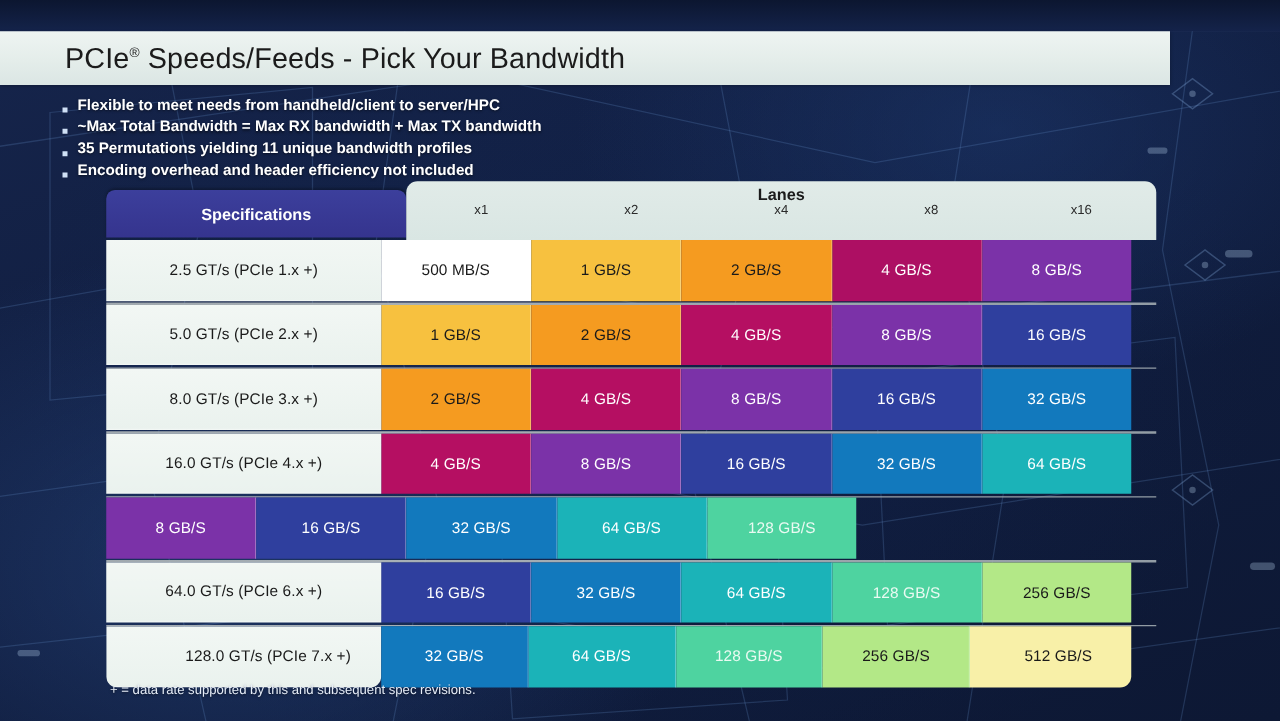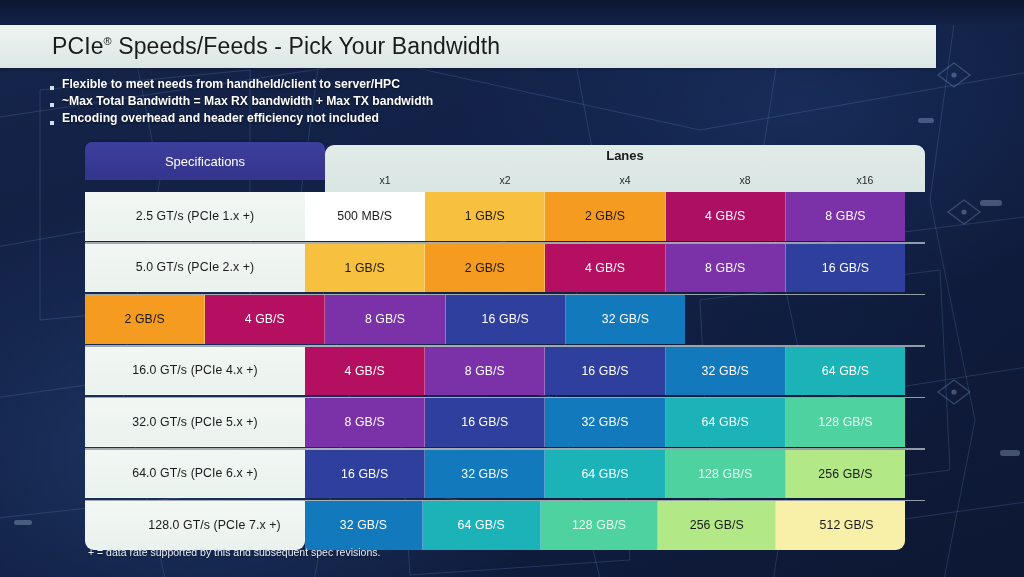--- a/index.html
+++ b/index.html
@@ -47,38 +47,38 @@
   #bullets .bullet-mark {
     width:4px; height:4px; background:#cfe0f5; margin:5px 8px 0 0; flex:none;
   }
 
   
   #table-wrap { position:absolute; left:85px; top:145px; z-index:3;
                 width:840px; }
 
   .thead { display:flex; align-items:flex-end; height:47px; }
   .spec-head {
-    width:240px; height:38px; margin-bottom:12px;
+    width:240px; height:38px; margin-bottom:2px;
     background:linear-gradient(180deg,#3c3f9c 0%,#35348e 100%);
     border-radius:7px 7px 0 0;
     display:flex; align-items:center; justify-content:center;
-    color:#fff; font-size:13px; font-weight:normal;
+    color:#fff; font-size:13px; font-weight:bold;
     box-shadow:0 -1px 2px rgba(0,0,0,.25);
   }
   .lanes-head {
     width:600px; height:47px;
     background:linear-gradient(180deg,#e1ebe8 0%,#d9e6e3 100%);
     border-radius:9px 9px 0 0;
     position:relative;
   }
   .lanes-title {
     position:absolute; left:0; right:0; top:3px;
     text-align:center; font-size:13px; font-weight:bold; color:#1b1b1b;
   }
-  .lane-cols { position:absolute; left:0; right:0; bottom:6px; display:flex; }
+  .lane-cols { position:absolute; left:0; right:0; bottom:18px; display:flex; }
   .lane-col { flex:1; text-align:center; font-size:10.5px; color:#2a2a2a; }
 
   .tbody { }
   .trow { display:flex; height:48.5px; margin-bottom:1.5px; }
   .trow:last-child { margin-bottom:0; }
   .spec-cell {
     width:220px;
     background:linear-gradient(180deg,#f2f7f4 0%,#eaf2ee 100%);
     display:flex; align-items:center; justify-content:center;
     font-size:12.3px; color:#1a1a1a; letter-spacing:.1px;
@@ -167,20 +167,24 @@
   <div class="b">
       <span class="bullet-mark"></span>
       <span>Flexible to meet needs from handheld/client to server/HPC</span>
     </div>
   <div class="b">
       <span class="bullet-mark"></span>
       <span>~Max Total Bandwidth = Max RX bandwidth + Max TX bandwidth</span>
     </div>
   <div class="b">
       <span class="bullet-mark"></span>
+      <span>35 Permutations yielding 11 unique bandwidth profiles</span>
+    </div>
+  <div class="b">
+      <span class="bullet-mark"></span>
       <span>Encoding overhead and header efficiency not included</span>
     </div>
 </div>
 
 <div id="table-wrap">
   <div class="thead">
     <div class="spec-head">Specifications</div>
     <div class="lanes-head">
       <div class="lanes-title">Lanes</div>
       <div class="lane-cols">
@@ -209,20 +213,21 @@
         <div class="cells">
           <div class="cell" style="background: rgb(247, 193, 63); color: rgb(26, 26, 26);">1 GB/S</div>
           <div class="cell" style="background: rgb(245, 155, 32); color: rgb(26, 26, 26);">2 GB/S</div>
           <div class="cell" style="background: rgb(181, 15, 98); color: rgb(255, 255, 255);">4 GB/S</div>
           <div class="cell" style="background: rgb(123, 50, 168); color: rgb(255, 255, 255);">8 GB/S</div>
           <div class="cell" style="background: rgb(47, 63, 158); color: rgb(255, 255, 255);">16 GB/S</div>
         </div>
       </div>
       <div class="sep"></div>
       <div class="trow">
+        <div class="spec-cell">8.0 GT/s (PCIe 3.x +)</div>
         <div class="cells">
           <div class="cell" style="background: rgb(245, 155, 32); color: rgb(26, 26, 26);">2 GB/S</div>
           <div class="cell" style="background: rgb(181, 15, 98); color: rgb(255, 255, 255);">4 GB/S</div>
           <div class="cell" style="background: rgb(123, 50, 168); color: rgb(255, 255, 255);">8 GB/S</div>
           <div class="cell" style="background: rgb(47, 63, 158); color: rgb(255, 255, 255);">16 GB/S</div>
           <div class="cell" style="background: rgb(18, 121, 189); color: rgb(255, 255, 255);">32 GB/S</div>
         </div>
       </div>
       <div class="sep"></div>
       <div class="trow">
@@ -230,21 +235,20 @@
         <div class="cells">
           <div class="cell" style="background: rgb(181, 15, 98); color: rgb(255, 255, 255);">4 GB/S</div>
           <div class="cell" style="background: rgb(123, 50, 168); color: rgb(255, 255, 255);">8 GB/S</div>
           <div class="cell" style="background: rgb(47, 63, 158); color: rgb(255, 255, 255);">16 GB/S</div>
           <div class="cell" style="background: rgb(18, 121, 189); color: rgb(255, 255, 255);">32 GB/S</div>
           <div class="cell" style="background: rgb(27, 179, 184); color: rgb(255, 255, 255);">64 GB/S</div>
         </div>
       </div>
       <div class="sep"></div>
       <div class="trow">
-        <div class="spec-cell">32.0 GT/s (PCIe 5.x +)</div>
         <div class="cells">
           <div class="cell" style="background: rgb(123, 50, 168); color: rgb(255, 255, 255);">8 GB/S</div>
           <div class="cell" style="background: rgb(47, 63, 158); color: rgb(255, 255, 255);">16 GB/S</div>
           <div class="cell" style="background: rgb(18, 121, 189); color: rgb(255, 255, 255);">32 GB/S</div>
           <div class="cell" style="background: rgb(27, 179, 184); color: rgb(255, 255, 255);">64 GB/S</div>
           <div class="cell" style="background: rgb(78, 211, 160); color: rgb(234, 250, 242);">128 GB/S</div>
         </div>
       </div>
       <div class="sep"></div>
       <div class="trow">

